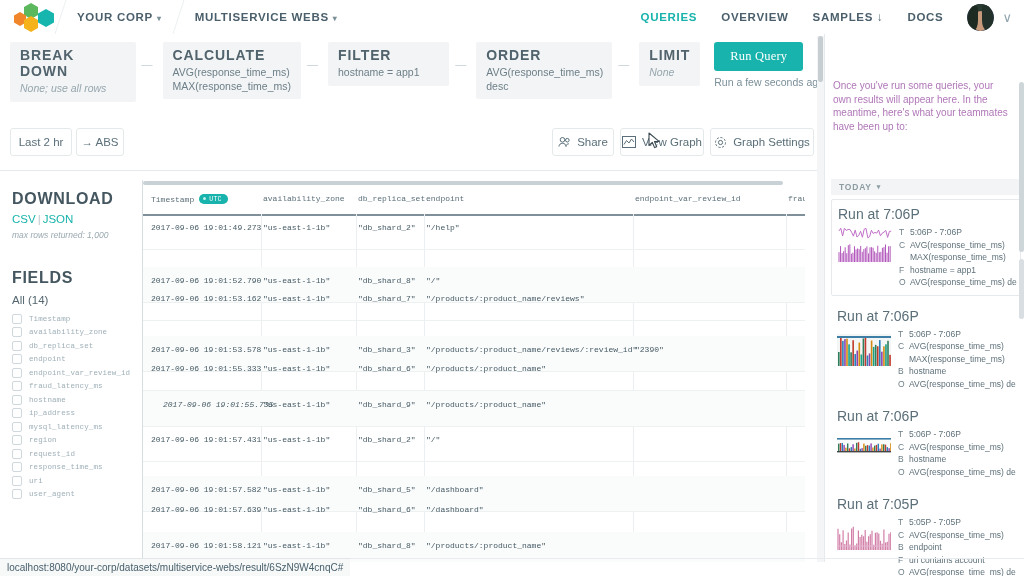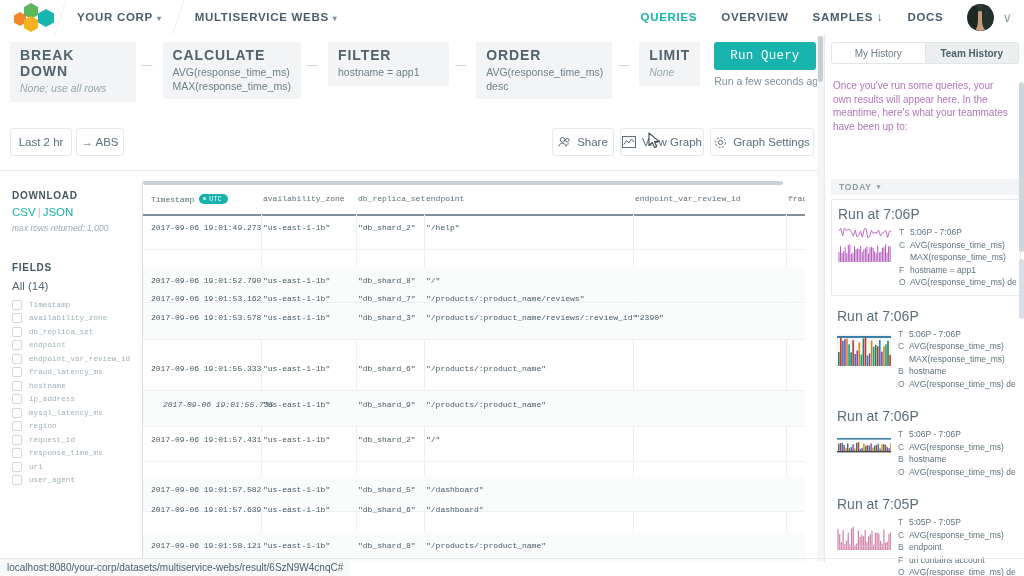--- a/index.html
+++ b/index.html
@@ -28,38 +28,38 @@
   .avatar .top{position:absolute;left:4px;top:0px;width:19px;height:10px;border-radius:50% 50% 30% 30%;background:#2a3b31;}
   .chev{margin-left:8px;color:#90a4ae;font-size:13px;cursor:pointer;}
 
   
   .qbar{position:absolute;left:0;top:34px;width:824px;height:60px;background:#fff;display:flex;align-items:flex-start;padding-top:8px;box-sizing:border-box;}
   .qclause{background:#f2f4f5;margin-left:10px;padding:5px 10px 6px 10px;border-radius:2px;min-height:36px;box-sizing:border-box;cursor:pointer;}
   .qclause .qlabel{font-size:14px;font-weight:bold;letter-spacing:.9px;color:#51636d;margin-bottom:3px;}
   .qclause .qval{font-size:10.5px;color:#6d7f88;line-height:13.5px;}
   .qclause .qval.none{font-style:italic;color:#96a6ae;}
   .qdash{color:#c2cdd3;font-size:11px;margin:16px 0 0 6px;}
-  .runbtn{background:#17b3ac;color:#fff;border:none;border-radius:3px;font-size:12.5px;font-family:Liberation Mono, monospace;padding:7px 16px;margin-left:14px;cursor:pointer;letter-spacing:.2px;}
+  .runbtn{background:#17b3ac;color:#fff;border:none;border-radius:3px;font-size:12.5px;font-family:Liberation Serif, serif;padding:7px 16px;margin-left:14px;cursor:pointer;letter-spacing:.2px;}
   .runago{font-size:10.5px;color:#7b8f99;margin-top:5px;white-space:nowrap;}
   .runcol{display:flex;flex-direction:column;align-items:flex-start;}
 
   
   .titlerow{position:absolute;left:0;top:98px;width:824px;}
   .qtitle{font-size:19px;font-weight:bold;color:#1f4e4b;margin-left:10px;display:inline-block;}
   .qtitle-hint{font-size:10.5px;font-style:italic;color:#8c9ba3;margin-left:7px;cursor:pointer;}
   .toolrow{position:absolute;left:0;top:128px;width:824px;height:30px;}
   .tbtn{position:absolute;top:0;height:28px;border:1px solid #e4e9eb;border-radius:3px;background:#fff;
         display:flex;align-items:center;justify-content:center;font-size:11.5px;color:#5a6f79;
         font-family:inherit;cursor:pointer;box-sizing:border-box;white-space:nowrap;}
   .tbtn .ic{margin-right:6px;display:inline-flex;align-items:center;}
   .divline{position:absolute;left:0;top:170px;width:824px;height:1px;background:#e6eaec;}
 
   
   .lside{position:absolute;left:0;top:180px;width:138px;height:382px;background:#fff;padding-left:12px;box-sizing:border-box;}
-  .lhead{font-size:10px;font-weight:bold;letter-spacing:.7px;color:#44565f;margin-top:10px;}
+  .lhead{font-size:16px;font-weight:bold;letter-spacing:.7px;color:#44565f;margin-top:10px;}
   .dl-links{font-size:11.5px;color:#17b3ac;margin-top:5px;}
   .dl-links a{color:#17b3ac;text-decoration:none;cursor:pointer;}
   .dl-links .pipe{color:#b9c6cc;margin:0 2px;}
   .maxrows{font-size:8.5px;font-style:italic;color:#9aa9b0;margin-top:5px;}
   .allcount{font-size:11.5px;color:#54666f;margin-top:7px;}
   .fieldlist{margin-top:6px;}
   .frow{display:flex;align-items:center;height:13.5px;cursor:pointer;}
   .fchk{width:8px;height:8px;border:1px solid #cfd8dc;border-radius:2px;background:#fff;margin-right:7px;flex:none;}
   .fname{font-family:"Liberation Mono", monospace;font-size:7.5px;color:#9fb0b8;letter-spacing:.1px;}
 
@@ -321,21 +321,21 @@
           <div class="td" style="left: 120px;">"us-east-1-1b"</div>
           <div class="td" style="left: 215px;">"db_shard_8"</div>
           <div class="td" style="left: 283px;">"/"</div>
         </div>
         <div class="trow" style="top: 70.6px;">
           <div class="td" style="left: 8px;">2017-09-06 19:01:53.162</div>
           <div class="td" style="left: 120px;">"us-east-1-1b"</div>
           <div class="td" style="left: 215px;">"db_shard_7"</div>
           <div class="td" style="left: 283px;">"/products/:product_name/reviews"</div>
         </div>
-        <div class="trow alt" style="top: 90px;">
+        <div class="trow alt" style="top: 122px;">
           <div class="td" style="left: 8px;">2017-09-06 19:01:53.578</div>
           <div class="td" style="left: 120px;">"us-east-1-1b"</div>
           <div class="td" style="left: 215px;">"db_shard_3"</div>
           <div class="td" style="left: 283px;">"/products/:product_name/reviews/:review_id"</div>
           <div class="td" style="left: 492px;">"2390"</div>
         </div>
         <div class="trow" style="top: 141.2px;">
           <div class="td" style="left: 8px;">2017-09-06 19:01:55.333</div>
           <div class="td" style="left: 120px;">"us-east-1-1b"</div>
           <div class="td" style="left: 215px;">"db_shard_6"</div>
@@ -372,24 +372,20 @@
           <div class="td" style="left: 283px;">"/products/:product_name"</div>
         </div>
       </div>
   </div>
 
   <div class="pagescroll">
       <i></i>
     </div>
 
   <div class="rside">
-    <div class="tabs">
-      <div class="tab">My History</div>
-      <div class="tab active">Team History</div>
-    </div>
     <div class="blurb">Once you've run some queries, your own results will appear here. In the meantime, here's what your teammates have been up to:</div>
     <div class="todaybar">
       <span>TODAY</span>
         <span class="cv">▾</span>
     </div>
     <div class="hlist" id="history-list">
         <div class="hitem boxed">
           <div class="hrun">Run at 7:06P</div>
           <div class="hbody">
             <div class="spark"><svg width="54" height="38" viewBox="0 0 54 38">

